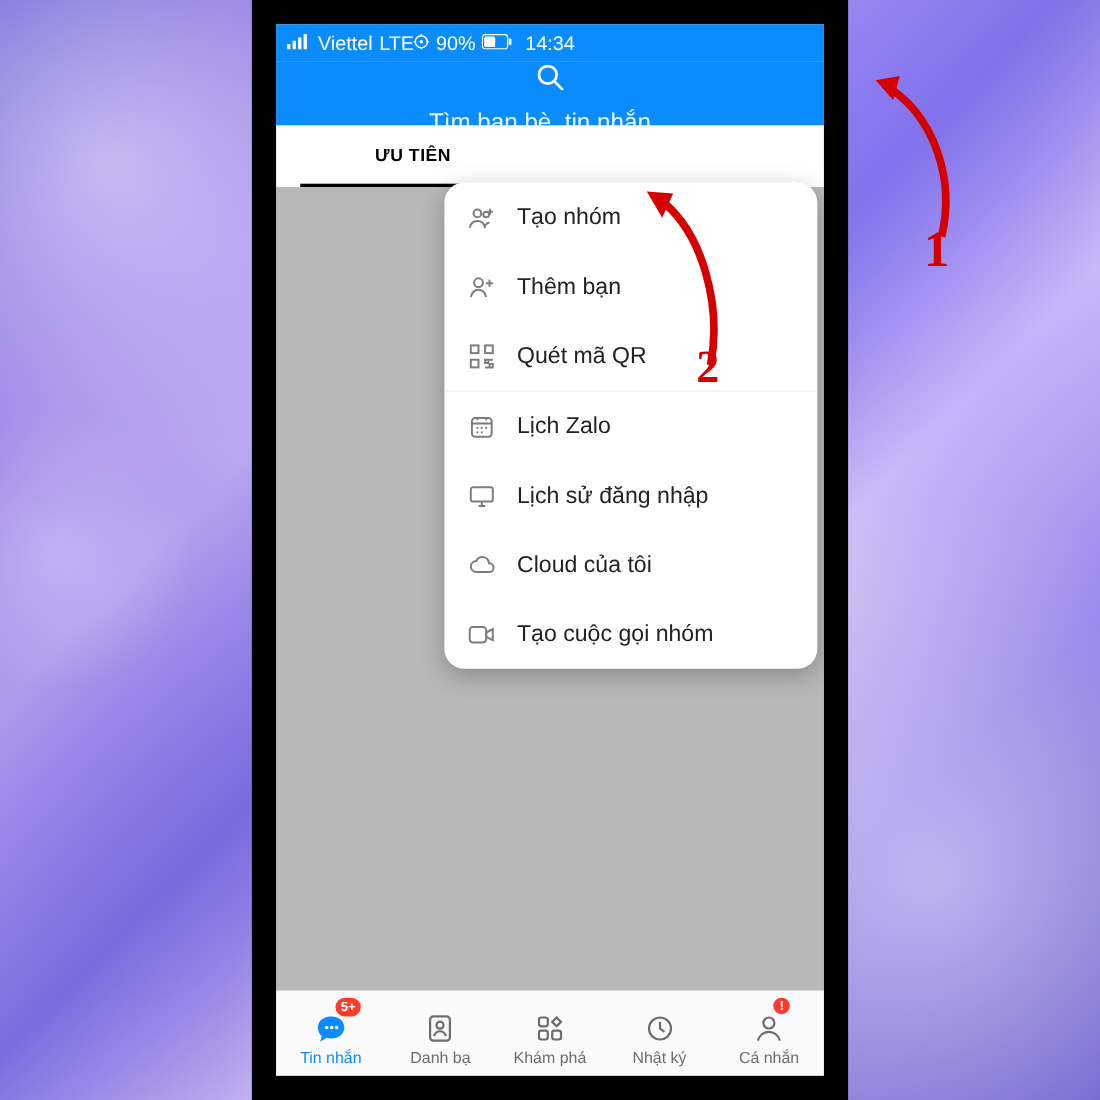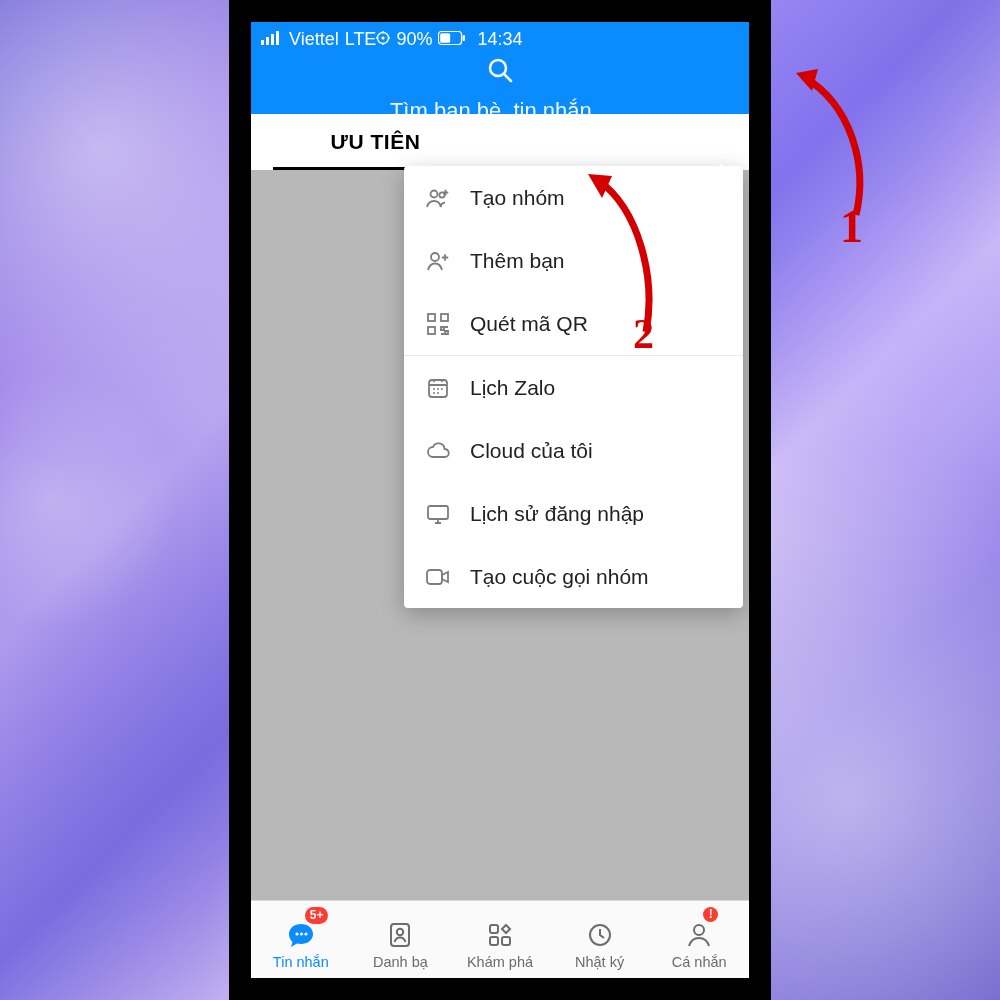--- a/index.html
+++ b/index.html
@@ -51,21 +51,21 @@
   }
   .header .search-icon { width: 30px; display:flex; justify-content:center;}
   .header .search-text { flex: 1; font-size: 22px; opacity: .93; }
   .header .hicon { width: 34px; display:flex; justify-content:center;}
   
   .tabs {
     height: 56px; background: #fff; display: flex;
   }
   .tab {
     flex: 1; display:flex; align-items:center; justify-content:center;
-    font-size: 21px; color: #7a7a7a; font-weight:600; letter-spacing:.5px;
+    font-size: 16px; color: #7a7a7a; font-weight:600; letter-spacing:.5px;
     position: relative;
   }
   .tab.active { color:#000; }
   .tab.active::after{
     content:""; position:absolute; bottom:0; left:22px; right:22px; height:3px;
     background:#000;
   }
   
   .main { height: calc(100% - 34px - 58px - 56px - 78px); background:#b8b8b8; }
   
@@ -84,21 +84,21 @@
     position:absolute; top:6px; left:54%;
     background:#ff3b30; color:#fff; border-radius:10px; font-size:12px;
     padding:0 5px; line-height:17px; min-width:17px; text-align:center;
     font-weight:600;
   }
   .badge.dot { min-width:15px; width:15px; height:15px; padding:0; border-radius:50%;
     display:flex;align-items:center;justify-content:center; font-size:12px; font-weight:900;}
   
   .popup {
     position:absolute; right:6px; top:144px; width:339px;
-    background:#fff; border-radius:4px;
+    background:#fff; border-radius:18px;
     box-shadow:0 6px 22px rgba(0,0,0,.25);
   }
   .popup::before{
     content:""; position:absolute; top:-10px; right:14px;
     border:8px solid transparent; border-bottom-color:#fff;
   }
   .pm-item{
     display:flex; align-items:center; gap:18px; padding:0 20px;
     height:63px; font-size:21px; color:#222;
   }
@@ -298,34 +298,34 @@
               <circle cx="12" cy="13" r="1" fill="#7d7d7d" stroke="none"></circle>
               <circle cx="16" cy="13" r="1" fill="#7d7d7d" stroke="none"></circle>
               <circle cx="8" cy="17" r="1" fill="#7d7d7d" stroke="none"></circle>
               <circle cx="12" cy="17" r="1" fill="#7d7d7d" stroke="none"></circle>
             </svg>
         </span>
         <span>Lịch Zalo</span>
       </div>
       <div class="pm-item">
         <span class="pm-ico">
-          <svg width="26" height="20" viewBox="0 0 26 20" fill="none" stroke="#7d7d7d" stroke-width="1.8">
-              <path d="M8 16a5 5 0 010-10 6 6 0 0111.5 2A4 4 0 0120 16H8z"></path>
-            </svg>
-        </span>
-        <span>Cloud của tôi</span>
-      </div>
-      <div class="pm-item">
-        <span class="pm-ico">
           <svg width="26" height="22" viewBox="0 0 26 22" fill="none" stroke="#7d7d7d" stroke-width="1.8">
               <rect x="3" y="3" width="20" height="13" rx="2"></rect>
               <path d="M10 20h6M13 16v4"></path>
             </svg>
         </span>
         <span>Lịch sử đăng nhập</span>
+      </div>
+      <div class="pm-item">
+        <span class="pm-ico">
+          <svg width="26" height="20" viewBox="0 0 26 20" fill="none" stroke="#7d7d7d" stroke-width="1.8">
+              <path d="M8 16a5 5 0 010-10 6 6 0 0111.5 2A4 4 0 0120 16H8z"></path>
+            </svg>
+        </span>
+        <span>Cloud của tôi</span>
       </div>
       <div class="pm-item">
         <span class="pm-ico">
           <svg width="26" height="18" viewBox="0 0 26 18" fill="none" stroke="#7d7d7d" stroke-width="1.8">
               <rect x="2" y="2" width="15" height="14" rx="3"></rect>
               <path d="M17 7l6-3v10l-6-3z"></path>
             </svg>
         </span>
         <span>Tạo cuộc gọi nhóm</span>
       </div>

